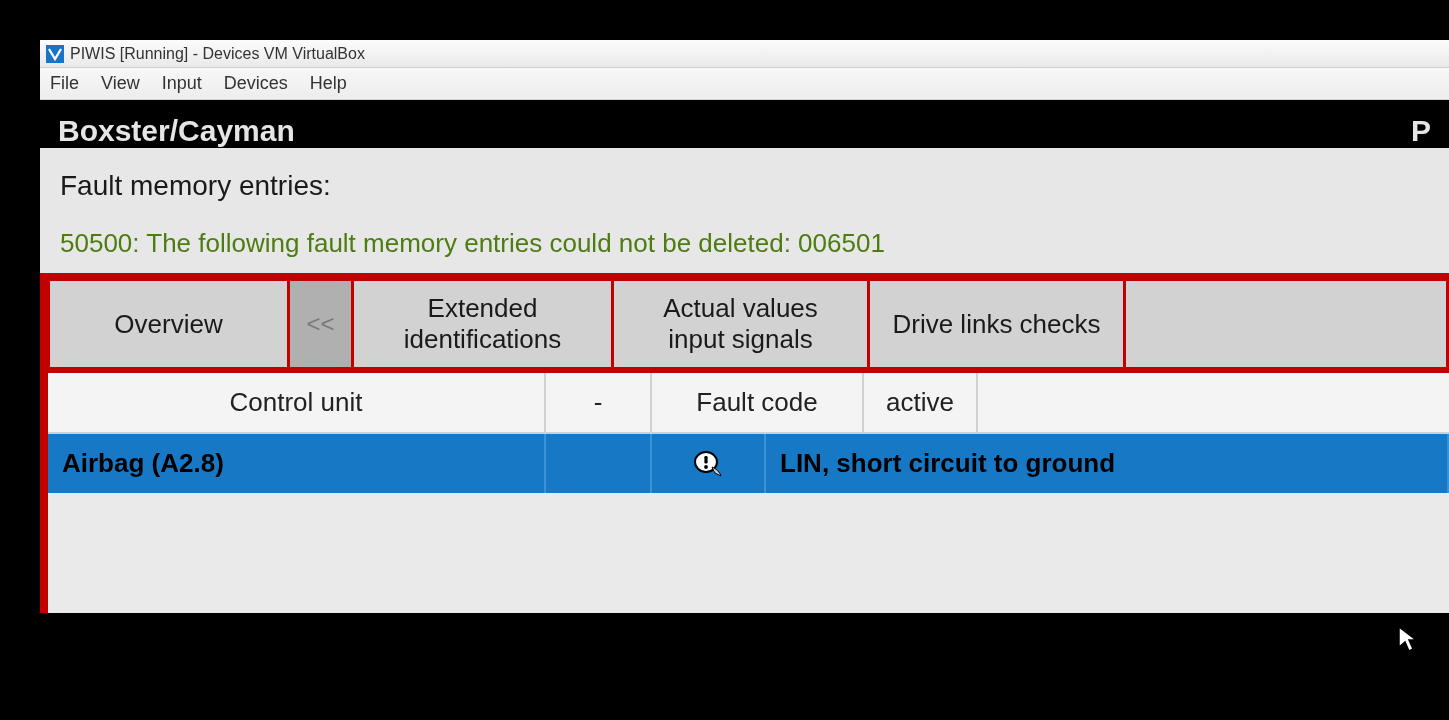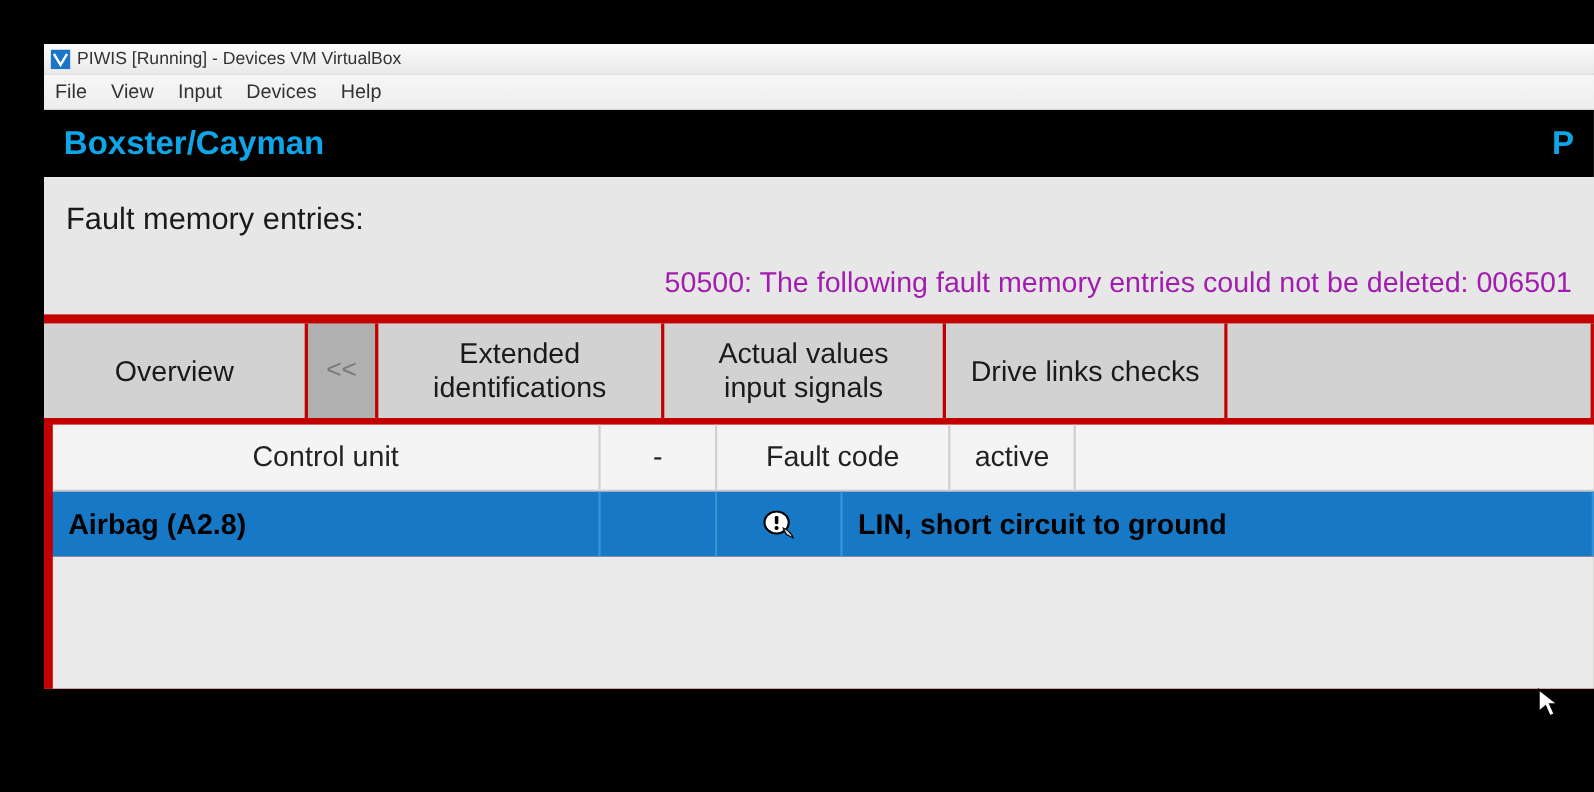--- a/index.html
+++ b/index.html
@@ -40,54 +40,53 @@
     align-items: center;
     padding: 0 10px;
     background: linear-gradient(#f7f7f7,#ededed);
     border-bottom: 1px solid #d4d4d4;
     font-size: 18px;
     color: #333;
   }
   .menubar span { cursor: default; }
   .app-header {
     background: #000;
-    color: #0ea5e9;
+    color: #e5e5e5;
     font-size: 30px;
     font-weight: 700;
-    padding: 14px 18px 13px;
+    padding: 14px 18px 0;
     display: flex;
     justify-content: space-between;
     align-items: center;
   }
   .app-header .right { font-weight: 700; }
   .content {
     background: #e7e7e7;
     padding: 22px 20px 14px;
   }
   .content .label {
     font-size: 28px;
     color: #1a1a1a;
     margin-bottom: 26px;
   }
   .content .msg {
     font-size: 26px;
-    color: #a21caf;
+    color: #4d7c0f;
     margin-bottom: 0;
-    text-align: right;
   }
   .tabs-wrap {
     background: #c20000;
     padding-top: 0;
   }
   .tabs {
     display: flex;
     align-items: stretch;
     border-top: 8px solid #c20000;
     border-bottom: 6px solid #c20000;
-    padding-left: 0;
+    padding-left: 10px;
   }
   .tab {
     display: flex;
     align-items: center;
     justify-content: center;
     text-align: center;
     font-size: 26px;
     line-height: 1.2;
     padding: 12px 18px;
     min-height: 86px;

